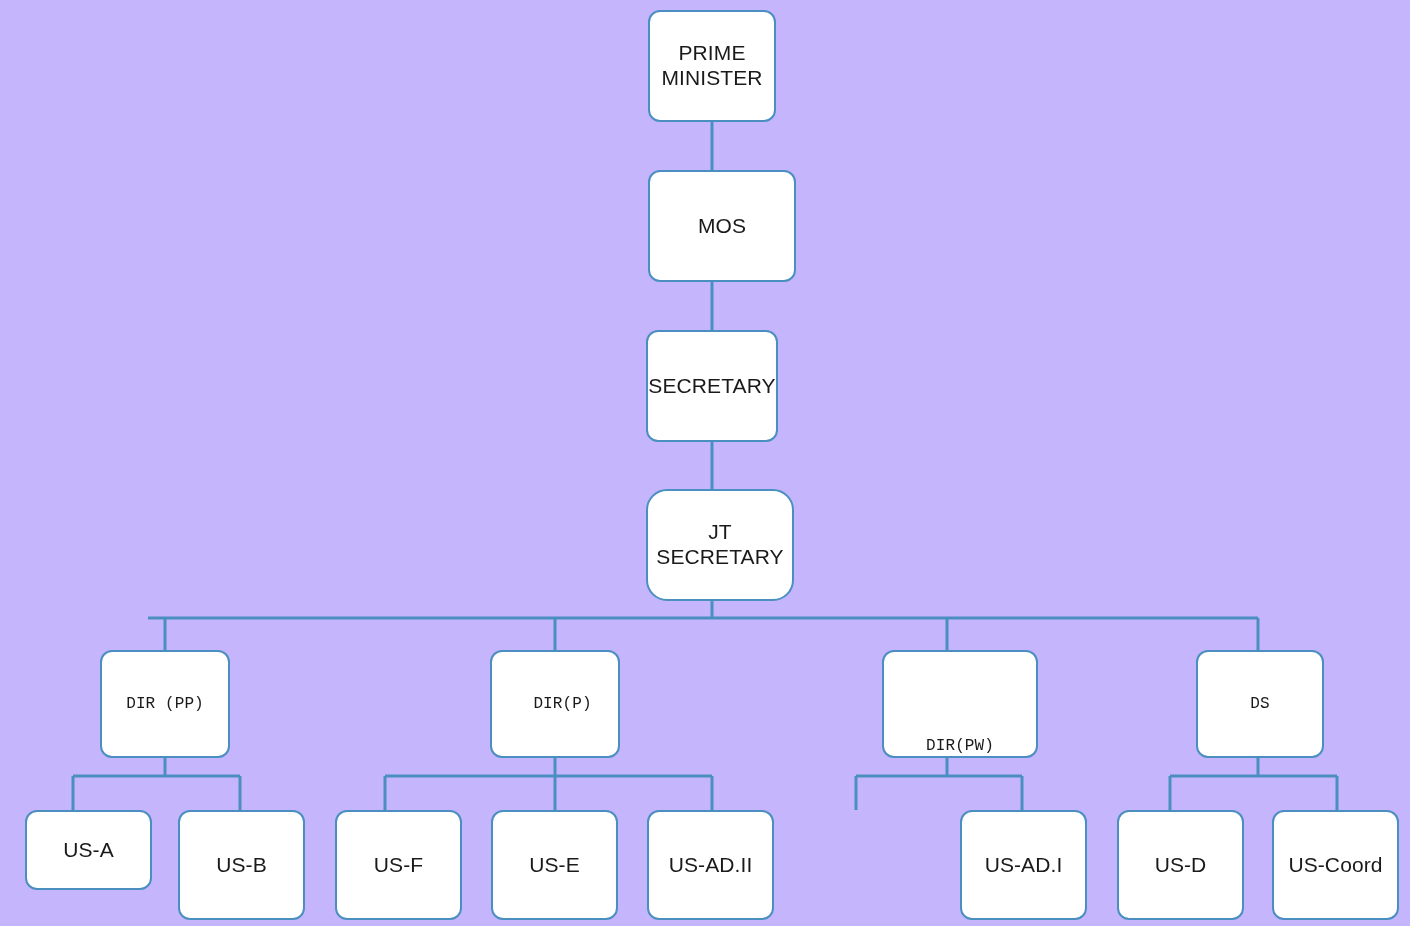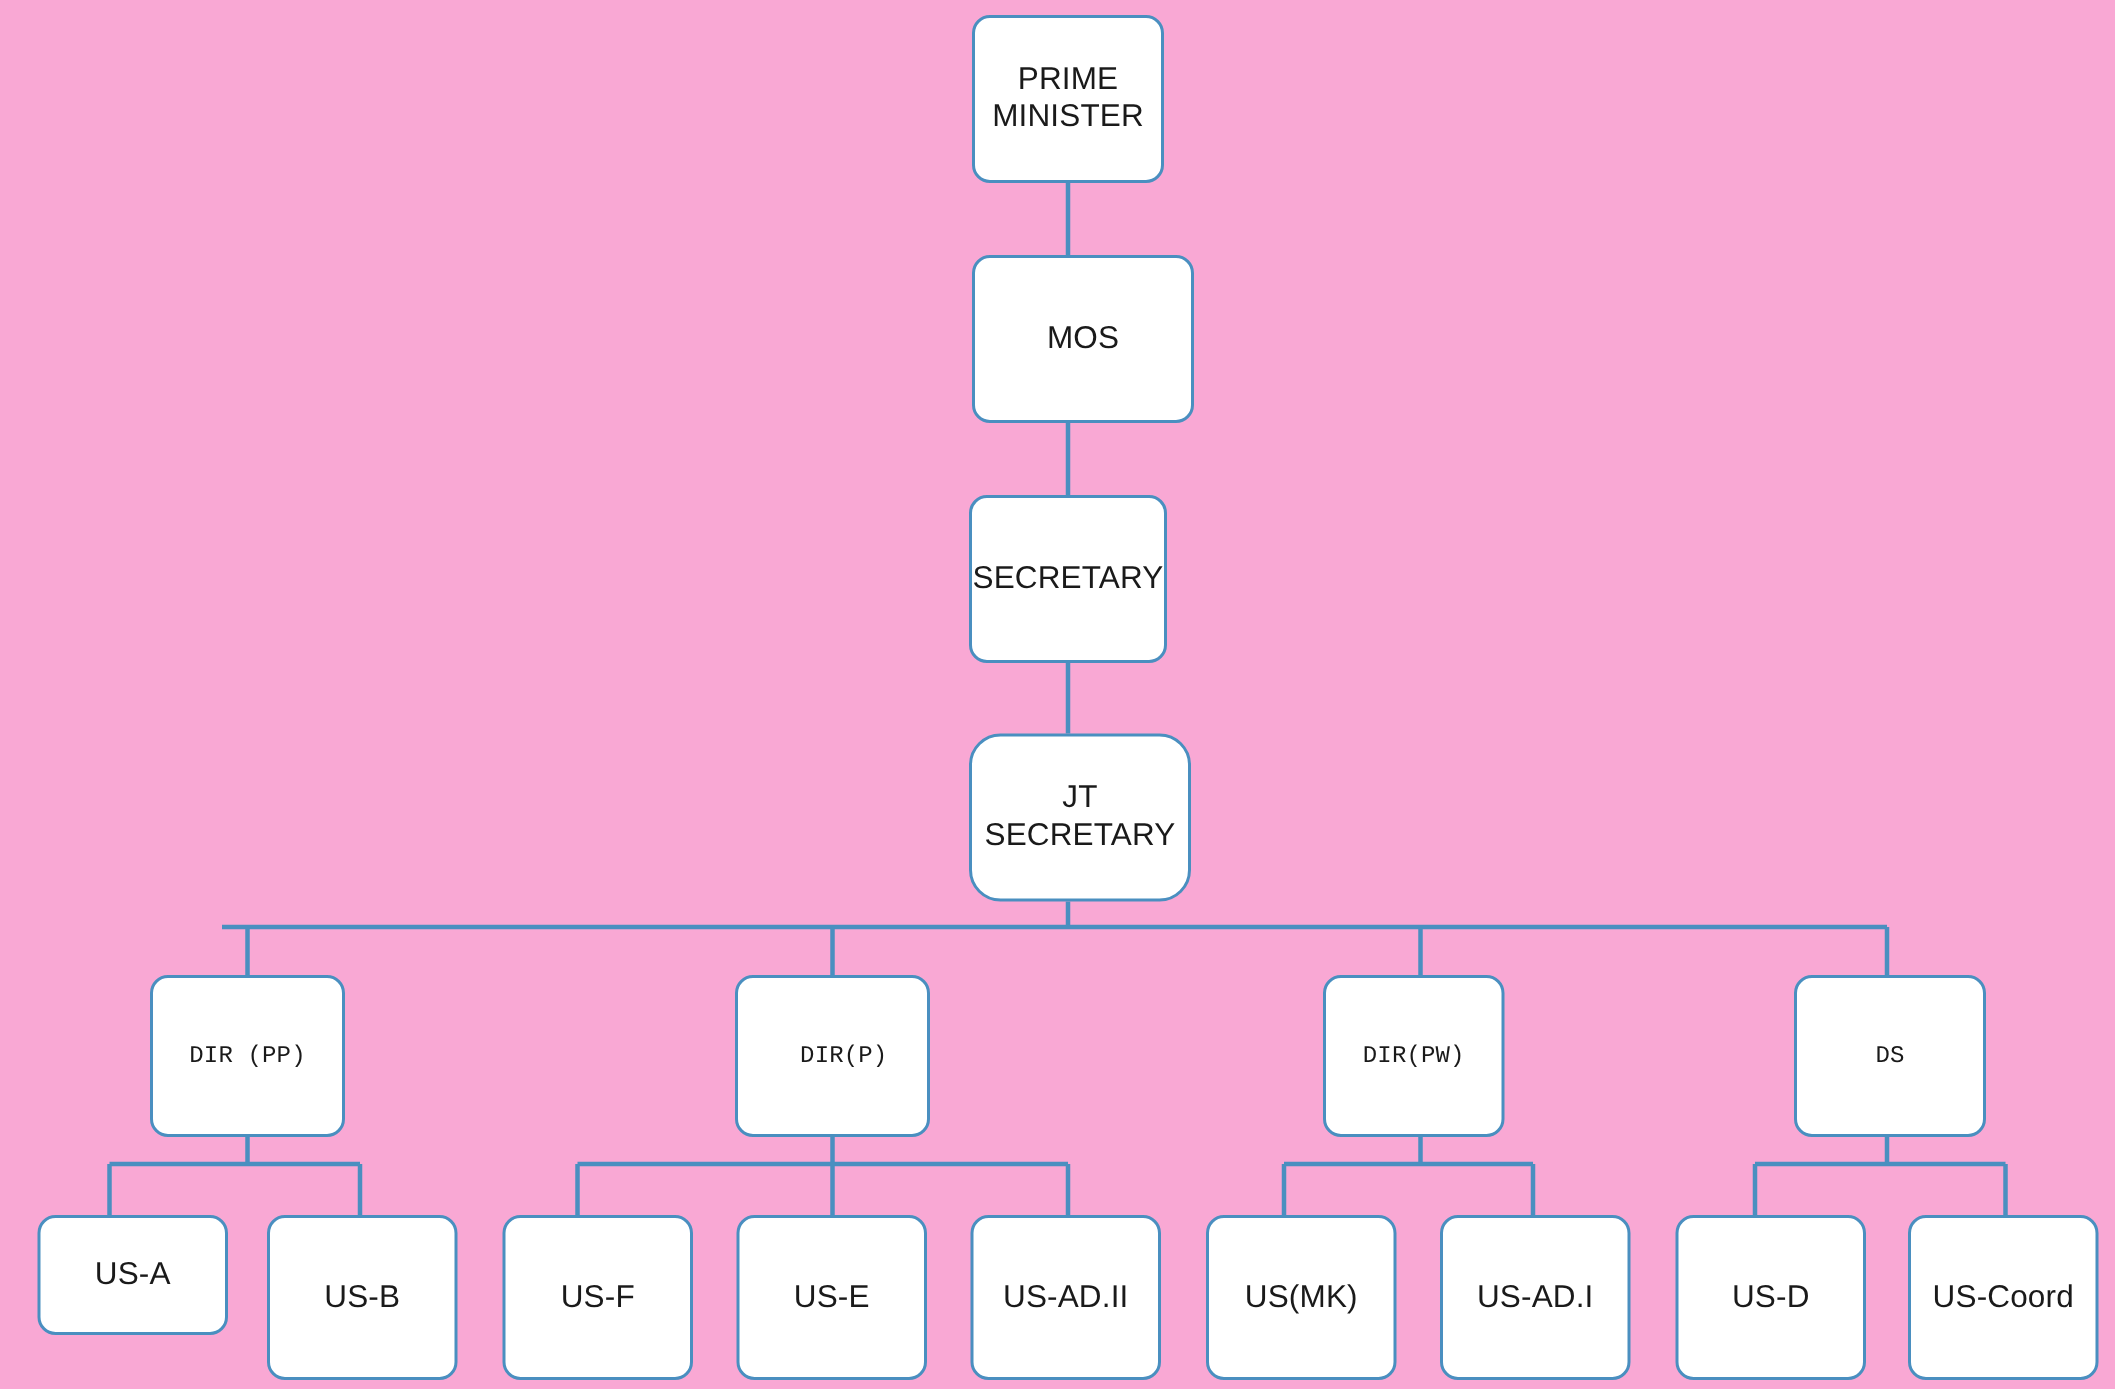--- a/index.html
+++ b/index.html
@@ -8,21 +8,21 @@
     padding: 0;
     background: #ffffff;
   }
   body {
     font-family: "Liberation Sans", sans-serif;
   }
   #org-chart {
     position: relative;
     width: 1410px;
     height: 926px;
-    background: #f9a8d4;
+    background: #c4b5fd;
     overflow: hidden;
   }
   #edges {
     position: absolute;
     left: 0;
     top: 0;
     width: 1410px;
     height: 926px;
     pointer-events: none;
   }
@@ -111,21 +111,21 @@
     <span class="node-label">JT
 SECRETARY</span>
   </div>
 
   <div class="node tier-dir" style="left: 100px; top: 650px; width: 130px; height: 108px; border-color: rgb(74, 143, 192); background: rgb(255, 255, 255); color: rgb(26, 26, 26); border-radius: 12px;">
     <span class="node-label">DIR (PP)</span>
   </div>
   <div class="node tier-dir" style="left: 490px; top: 650px; width: 130px; height: 108px; border-color: rgb(74, 143, 192); background: rgb(255, 255, 255); color: rgb(26, 26, 26); border-radius: 12px; padding-left: 15px;">
     <span class="node-label">DIR(P)</span>
   </div>
-  <div class="node tier-dir" style="left: 882px; top: 650px; width: 121px; height: 108px; border-color: rgb(74, 143, 192); background: rgb(255, 255, 255); color: rgb(26, 26, 26); border-radius: 12px;">
+  <div class="node tier-dir" style="left: 882px; top: 650px; width: 156px; height: 108px; border-color: rgb(74, 143, 192); background: rgb(255, 255, 255); color: rgb(26, 26, 26); border-radius: 12px; align-items: flex-end;">
     <span class="node-label">DIR(PW)</span>
   </div>
   <div class="node tier-dir" style="left: 1196px; top: 650px; width: 128px; height: 108px; border-color: rgb(74, 143, 192); background: rgb(255, 255, 255); color: rgb(26, 26, 26); border-radius: 12px;">
     <span class="node-label">DS</span>
   </div>
 
   <div class="node tier-us" style="left: 25px; top: 810px; width: 127px; height: 80px; border-color: rgb(74, 143, 192); background: rgb(255, 255, 255); color: rgb(26, 26, 26); border-radius: 12px;">
     <span class="node-label">US-A</span>
   </div>
   <div class="node tier-us" style="left: 178px; top: 810px; width: 127px; height: 110px; border-color: rgb(74, 143, 192); background: rgb(255, 255, 255); color: rgb(26, 26, 26); border-radius: 12px;">
@@ -133,23 +133,20 @@
   </div>
   <div class="node tier-us" style="left: 491px; top: 810px; width: 127px; height: 110px; border-color: rgb(74, 143, 192); background: rgb(255, 255, 255); color: rgb(26, 26, 26); border-radius: 12px;">
     <span class="node-label">US-E</span>
   </div>
   <div class="node tier-us" style="left: 335px; top: 810px; width: 127px; height: 110px; border-color: rgb(74, 143, 192); background: rgb(255, 255, 255); color: rgb(26, 26, 26); border-radius: 12px;">
     <span class="node-label">US-F</span>
   </div>
   <div class="node tier-us" style="left: 647px; top: 810px; width: 127px; height: 110px; border-color: rgb(74, 143, 192); background: rgb(255, 255, 255); color: rgb(26, 26, 26); border-radius: 12px;">
     <span class="node-label">US-AD.II</span>
   </div>
-  <div class="node tier-us" style="left: 804px; top: 810px; width: 127px; height: 110px; border-color: rgb(74, 143, 192); background: rgb(255, 255, 255); color: rgb(26, 26, 26); border-radius: 12px;">
-    <span class="node-label">US(MK)</span>
-  </div>
   <div class="node tier-us" style="left: 960px; top: 810px; width: 127px; height: 110px; border-color: rgb(74, 143, 192); background: rgb(255, 255, 255); color: rgb(26, 26, 26); border-radius: 12px;">
     <span class="node-label">US-AD.I</span>
   </div>
   <div class="node tier-us" style="left: 1117px; top: 810px; width: 127px; height: 110px; border-color: rgb(74, 143, 192); background: rgb(255, 255, 255); color: rgb(26, 26, 26); border-radius: 12px;">
     <span class="node-label">US-D</span>
   </div>
   <div class="node tier-us" style="left: 1272px; top: 810px; width: 127px; height: 110px; border-color: rgb(74, 143, 192); background: rgb(255, 255, 255); color: rgb(26, 26, 26); border-radius: 12px;">
     <span class="node-label">US-Coord</span>
   </div>
 

